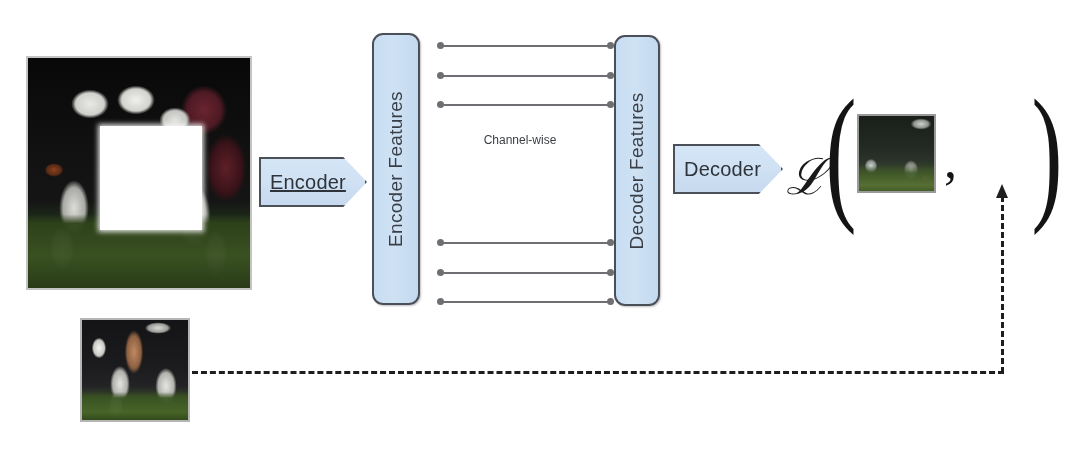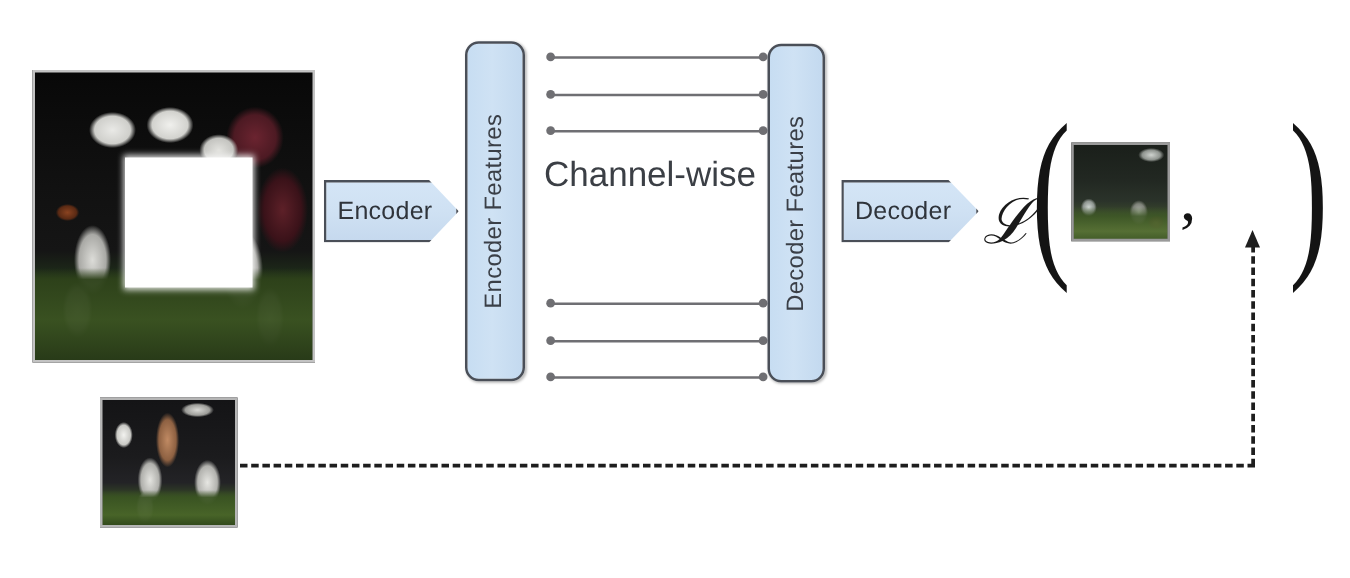--- a/index.html
+++ b/index.html
@@ -125,21 +125,21 @@
     justify-content: flex-start;
     box-sizing: border-box;
     background: linear-gradient(to bottom, #d4e5f6 0%, #cfe1f3 50%, #c6d9ee 100%);
     border: 2px solid #4a4f58;
     clip-path: polygon(0 0, 78% 0, 100% 50%, 78% 100%, 0 100%);
     font-size: 20px;
     color: #2f343b;
     padding-left: 9px;
     letter-spacing: 0.2px;
   }
-  #encoder-arrow { left: 259px; top: 144px; width: 108px; height: 50px; }
+  #encoder-arrow { left: 259px; top: 157px; width: 108px; height: 50px; text-decoration: underline; }
   #decoder-arrow { left: 673px; top: 144px; width: 110px; height: 50px; }
 
   
   .conn-line {
     position: absolute;
     height: 2px;
     background: #6f6f73;
   }
   .conn-dot {
     position: absolute;
@@ -148,21 +148,21 @@
     background: #6f6f73;
   }
 
   
   #cfc-label {
     position: absolute;
     left: 425px;
     top: 127px;
     width: 190px;
     text-align: center;
-    font-size: 28px;
+    font-size: 12px;
     line-height: 26px;
     color: #3b3f45;
   }
 
   
   #loss-symbol {
     position: absolute;
     left: 786px;
     top: 141px;
     font-family: "Liberation Serif", serif;

